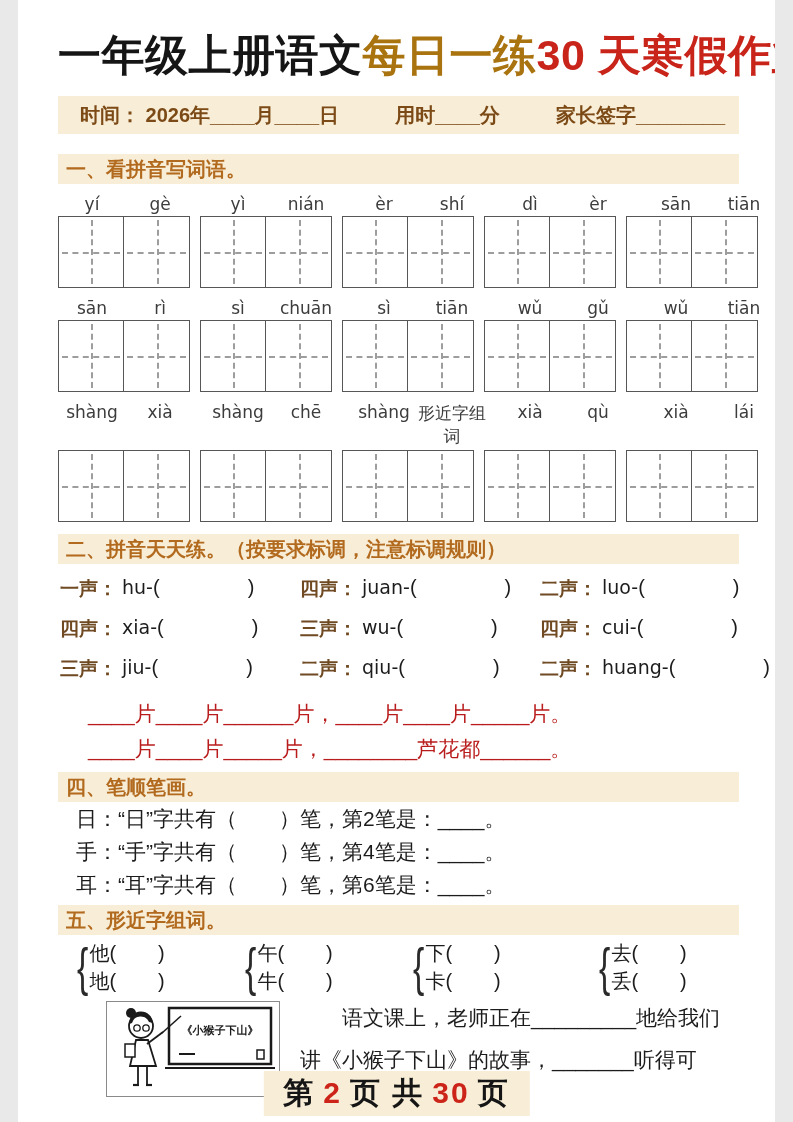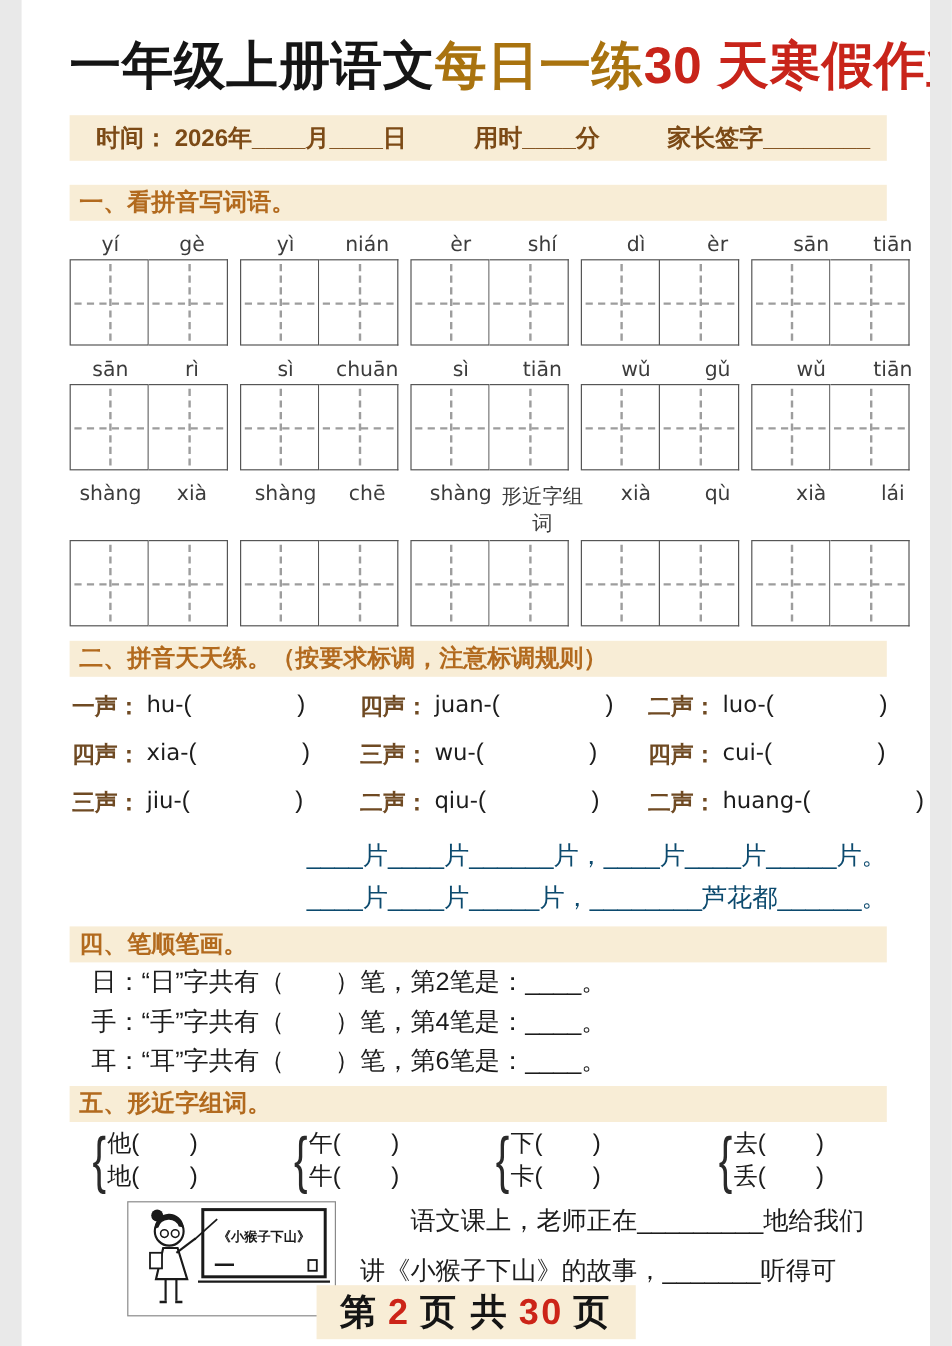--- a/index.html
+++ b/index.html
@@ -50,21 +50,21 @@
   }
   
   .s2-row{display:flex;margin:12px 0 14px 2px;}
   .s2-item{width:240px;display:flex;align-items:flex-start;flex:none;}
   .tone{color:#6f4a23;font-weight:700;font-size:19px;margin-right:5px;}
   .syl{font-family:"DejaVu Sans",sans-serif;font-size:19px;color:#1c1c1c;}
   .paren{font-size:20px;color:#1c1c1c;}
   .blank-gap{display:inline-block;width:88px;}
   .blank-gap.small{width:42px;}
   
-  .s3-line{padding-left:30px;font-size:21px;line-height:35px;color:#0c4a6e;text-align:right;}
+  .s3-line{padding-left:30px;font-size:21px;line-height:35px;color:#b91c1c;}
   .s4-line{padding-left:18px;font-size:21px;line-height:33px;color:#1c1c1c;}
   
   .s5-row{display:flex;padding-left:16px;margin-top:4px;align-items:center;}
   .s5-group{display:flex;align-items:center;width:168px;flex:none;}
   .brace{
     font-size:52px;font-weight:400;color:#2a2a2a;line-height:1;
     transform:scaleX(0.65);display:inline-block;margin-right:-2px;
   }
   .s5-col{display:flex;flex-direction:column;}
   .s5-line{font-size:20px;line-height:28px;color:#1c1c1c;display:flex;align-items:baseline;}

